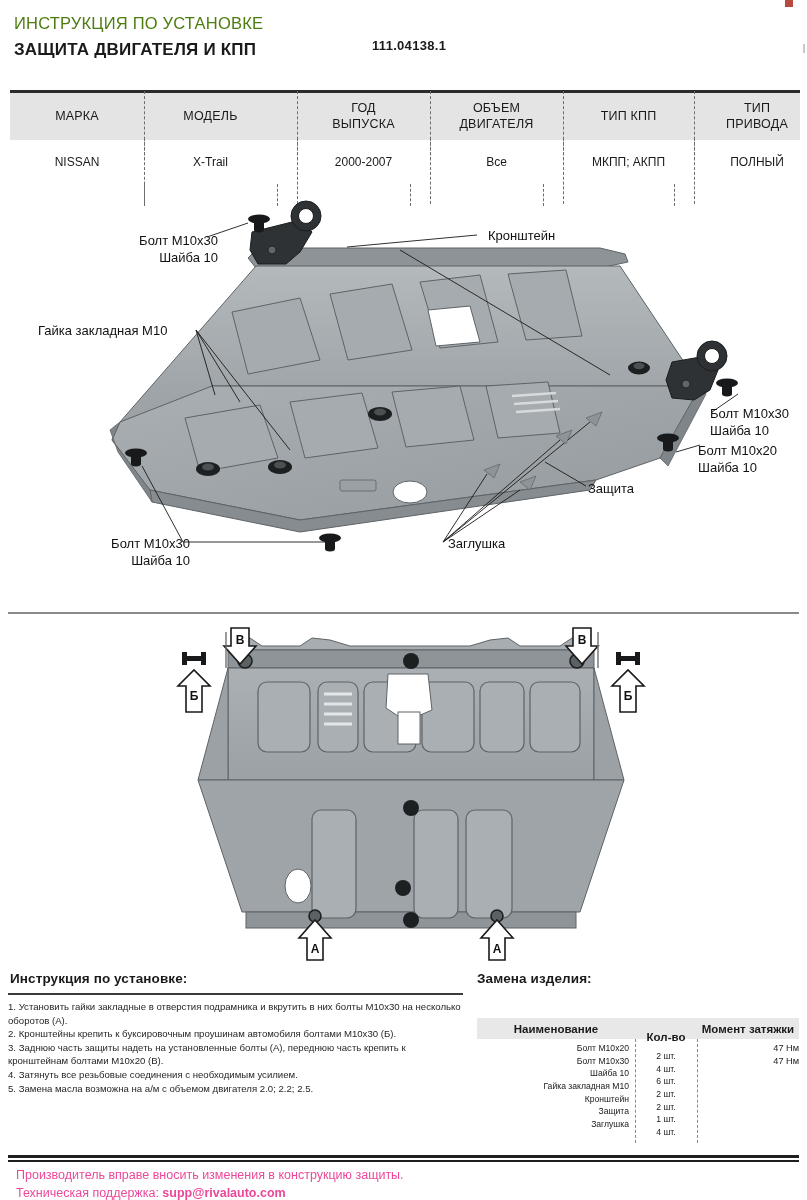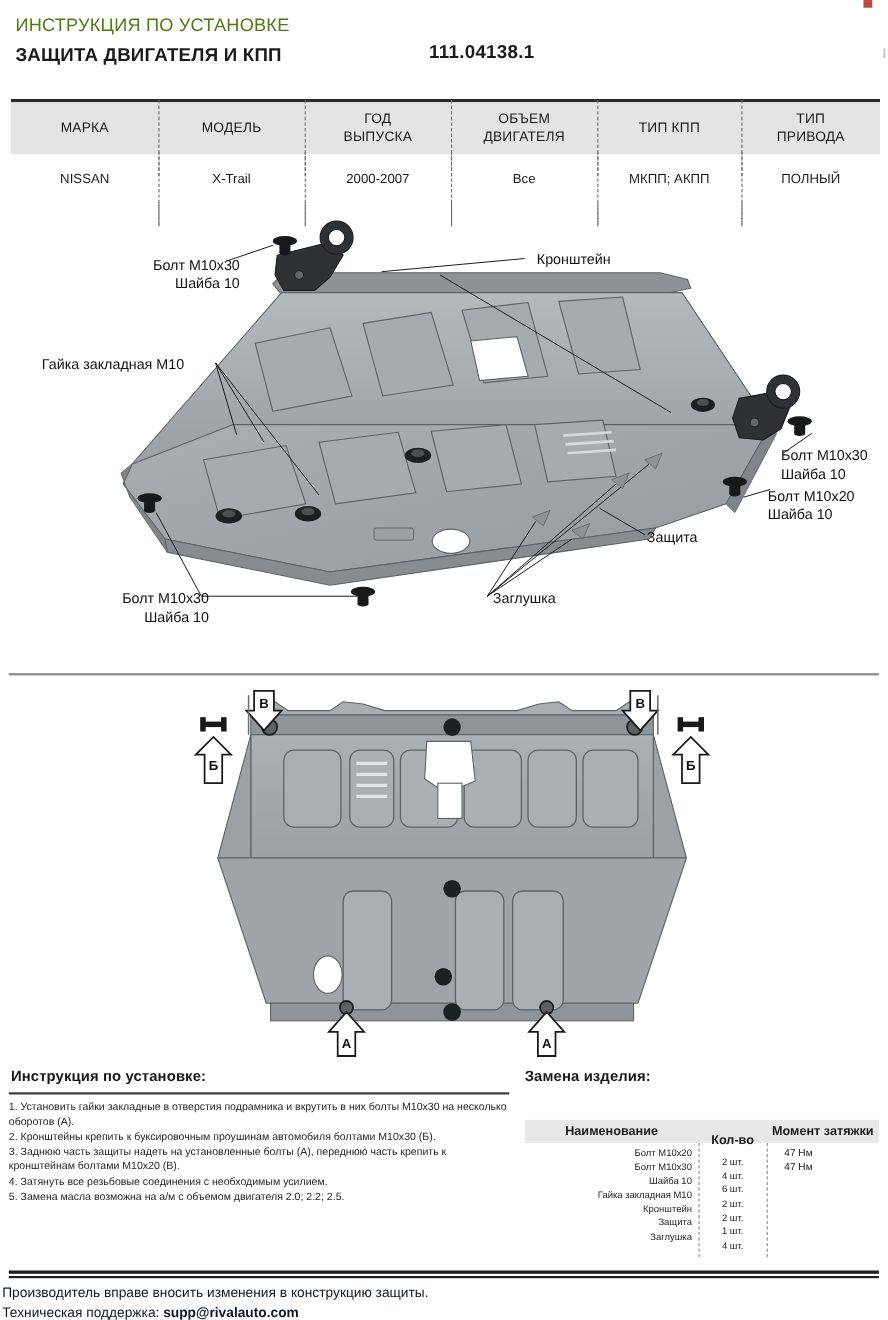--- a/index.html
+++ b/index.html
@@ -13,21 +13,21 @@
   .page { position: relative; width: 807px; height: 1200px; }
 
   
   .title-block { position: absolute; left: 14px; top: 14px; }
   .title-line1 { font-size: 16.5px; letter-spacing: .2px; color: #4d7c0f; }
   .title-line2 {
     font-size: 17px; font-weight: bold; margin-top: 7px; letter-spacing: .2px;
   }
   .art-no {
     position: absolute; left: 372px; top: 38px;
-    font-size: 17px; font-weight: bold; letter-spacing: .3px; margin-left: 18px;
+    font-size: 13px; font-weight: bold; letter-spacing: .3px;
   }
   .corner-mark {
     position: absolute; right: 14px; top: 0px;
     width: 8px; height: 7px; background: #b9483f;
   }
   .corner-tick {
     position: absolute; right: 2px; top: 44px;
     width: 2px; height: 9px; background: #c9c9c9;
   }
 
@@ -42,21 +42,21 @@
     flex: 0 0 auto; display: flex; align-items: center; justify-content: center;
     text-align: center; font-size: 12.5px; line-height: 1.25;
     position: relative; padding: 0 4px;
   }
   .spec-head .spec-cell { letter-spacing: .2px; }
   .spec-body .spec-cell { font-size: 12px; }
   .spec-cell + .spec-cell::before {
     content: ""; position: absolute; left: 0; top: -2px; bottom: -20px;
     border-left: 1.5px dashed #6d6d6d;
   }
-  .c0 { width: 134px; } .c1 { width: 133px; } .c2 { width: 133px; }
+  .c0 { width: 134px; } .c1 { width: 133px; } .c2 { width: 133px; margin-left: 20px; }
   .c3 { width: 133px; } .c4 { width: 131px; } .c5 { width: 126px; }
   .spec-dash-ext {
     position: relative; height: 22px;
   }
   .spec-dash-ext i {
     position: absolute; top: 0; height: 22px; border-left: 1.5px dashed #6d6d6d;
   }
 
   
   .diagram1 { position: absolute; left: 0; top: 190px; width: 807px; height: 410px; }
@@ -92,34 +92,34 @@
     display: flex; background: #e8e8e8; height: 21px; align-items: center; font-weight: bold;
   }
   .parts-head div {
     font-size: 11.5px; text-align: center; position: relative;
   }
   .pc0 { width: 158px; } .pc1 { width: 62px; margin-top: 16px; } .pc2 { width: 102px; }
   .parts-rows { position: relative; padding-top: 3px; }
   .parts-row { display: flex; height: 12.6px; align-items: center; }
   .parts-row .pc0 { text-align: right; padding-right: 6px; font-size: 8.6px; }
   .parts-row .pc1 { text-align: center; font-size: 8.6px; }
-  .parts-row .pc2 { text-align: left; padding-left: 16px; font-size: 9.2px; }
+  .parts-row .pc2 { text-align: right; padding-left: 16px; font-size: 9.2px; }
   .parts-vline {
     position: absolute; top: 0; border-left: 1.4px dashed #8a8a8a;
   }
 
   
   .footer-rule-a {
     position: absolute; left: 8px; top: 1155px; width: 791px; height: 3px; background: #1f1f1f;
   }
   .footer-rule-b {
     position: absolute; left: 8px; top: 1160px; width: 791px; height: 1.5px; background: #1f1f1f;
   }
   .footer-txt {
-    position: absolute; left: 2px; font-size: 12.5px; color: #0f172a;
+    position: absolute; left: 16px; font-size: 12.5px; color: #ec4899;
   }
   .footer-txt b { font-weight: bold; }
 
   svg { display: block; }
 </style>
 </head>
 <body>
 
 <div class="page">
 

